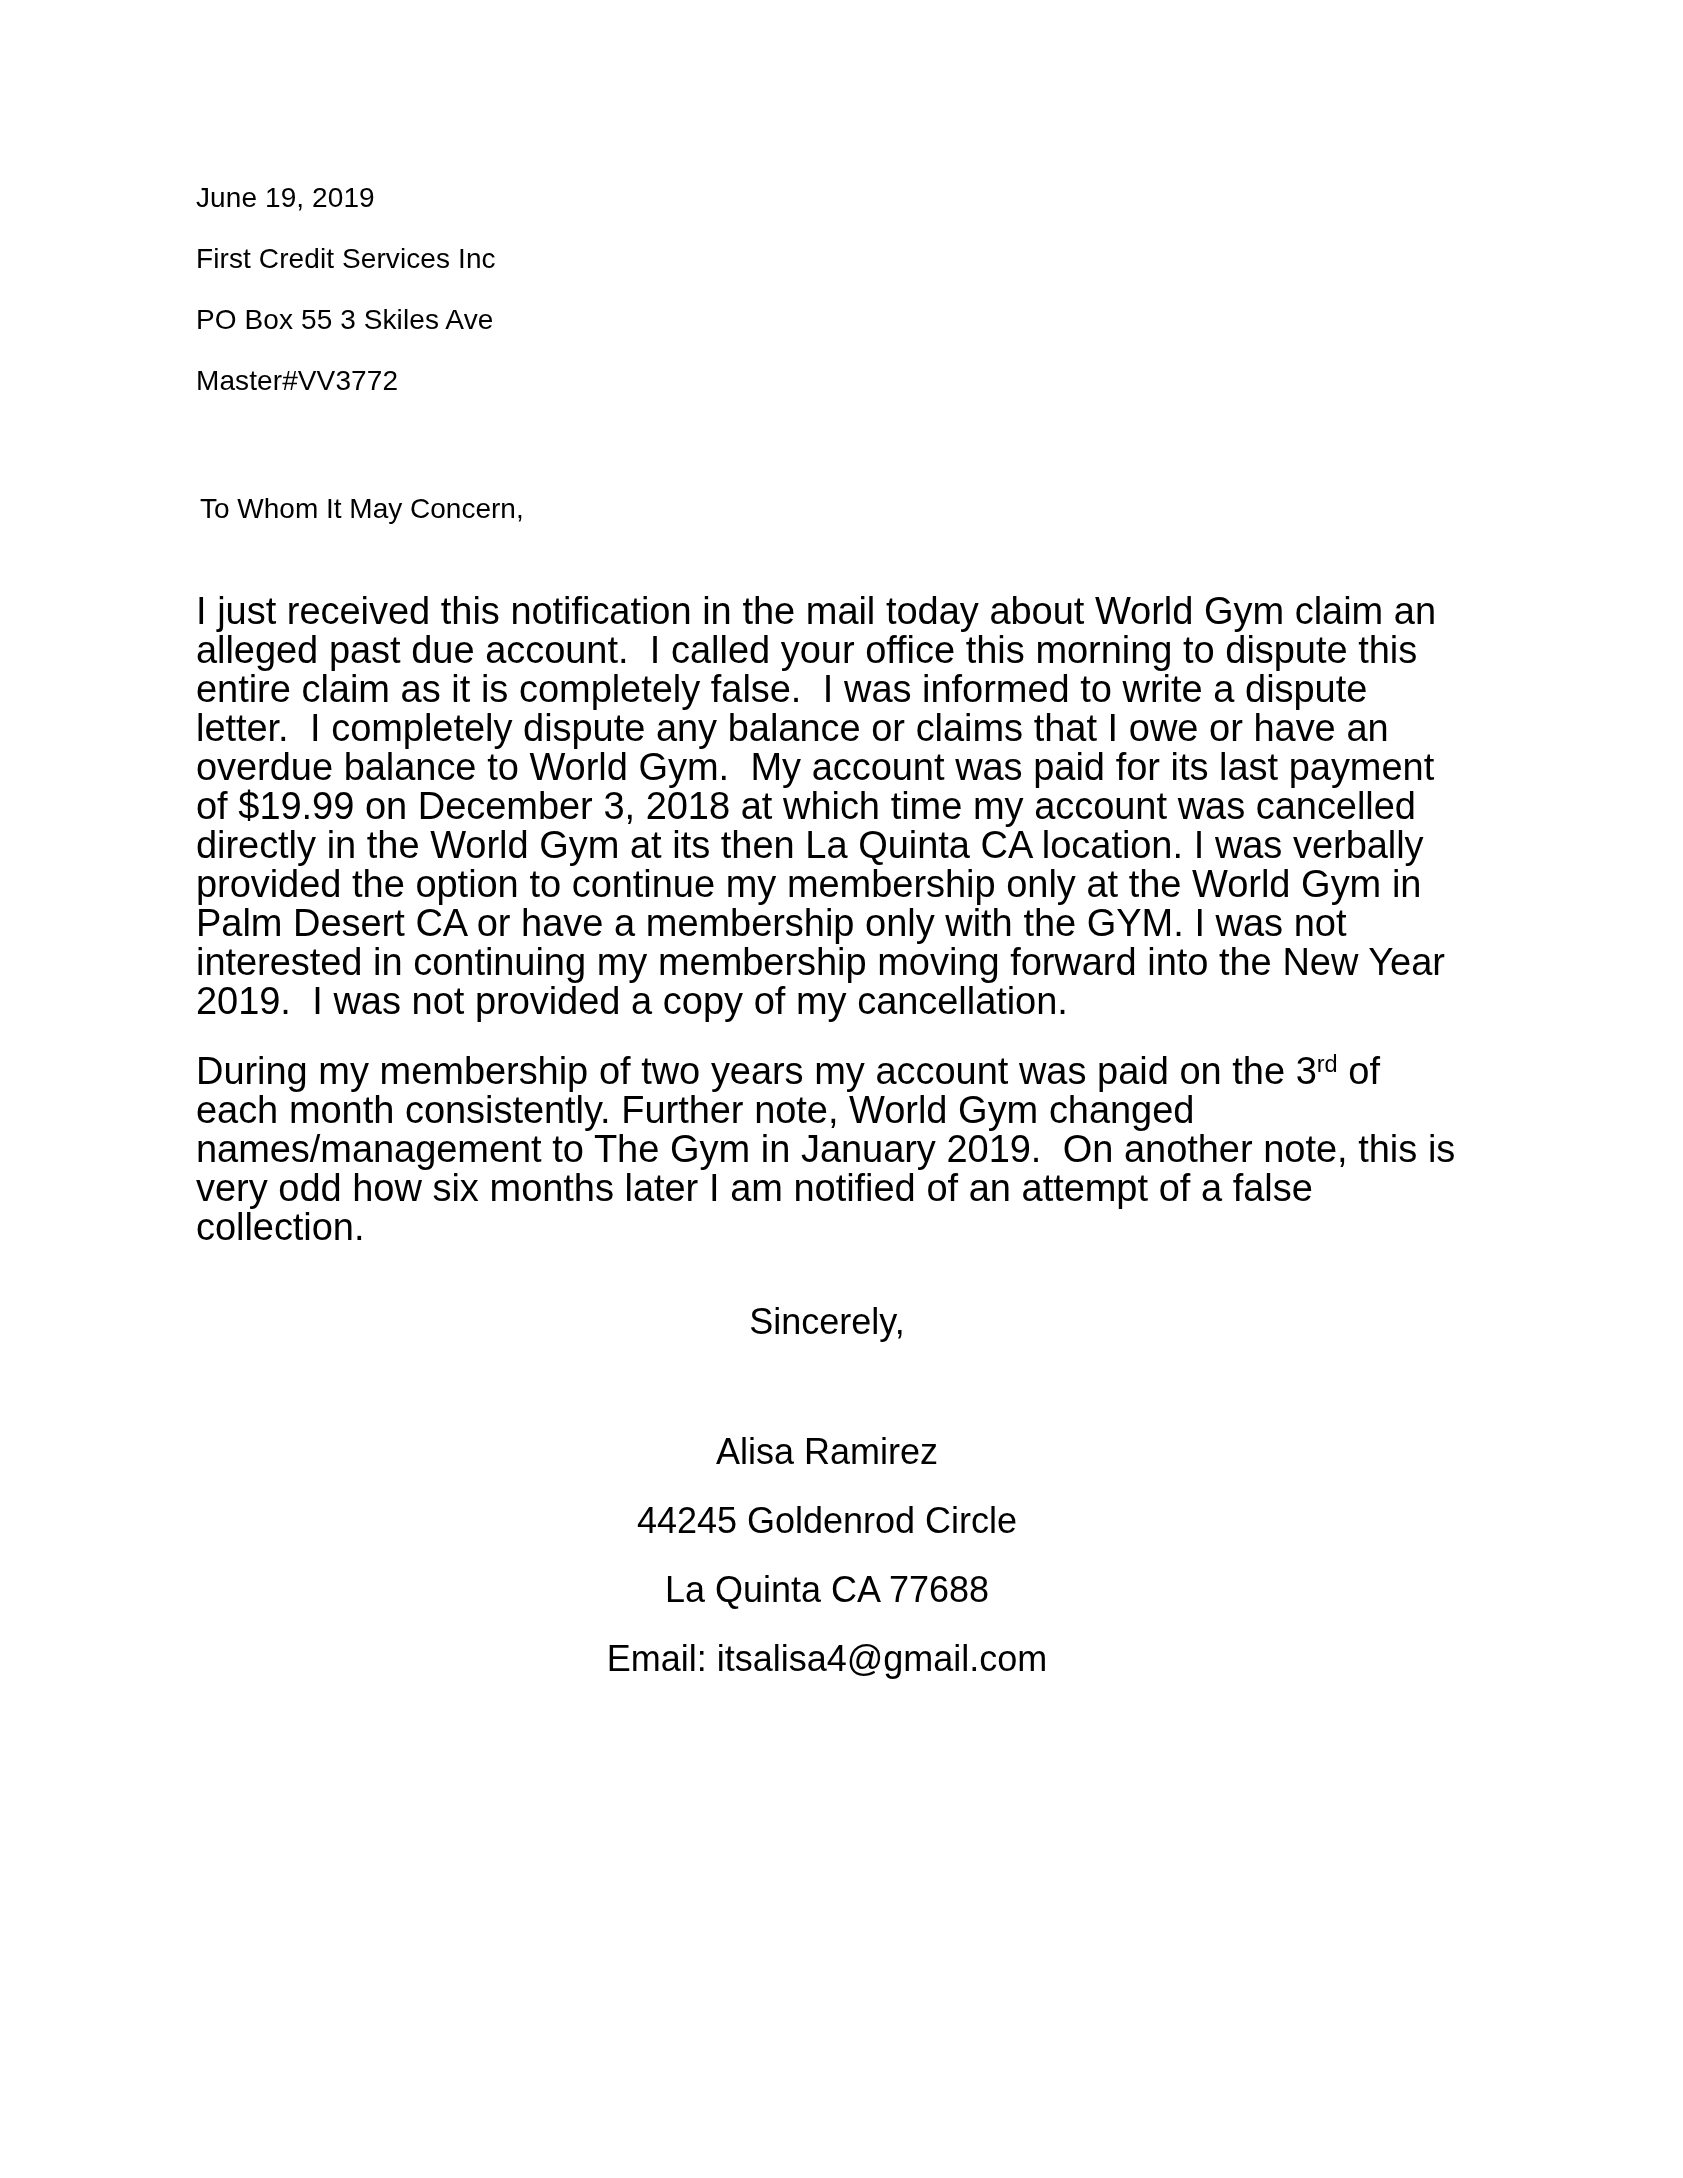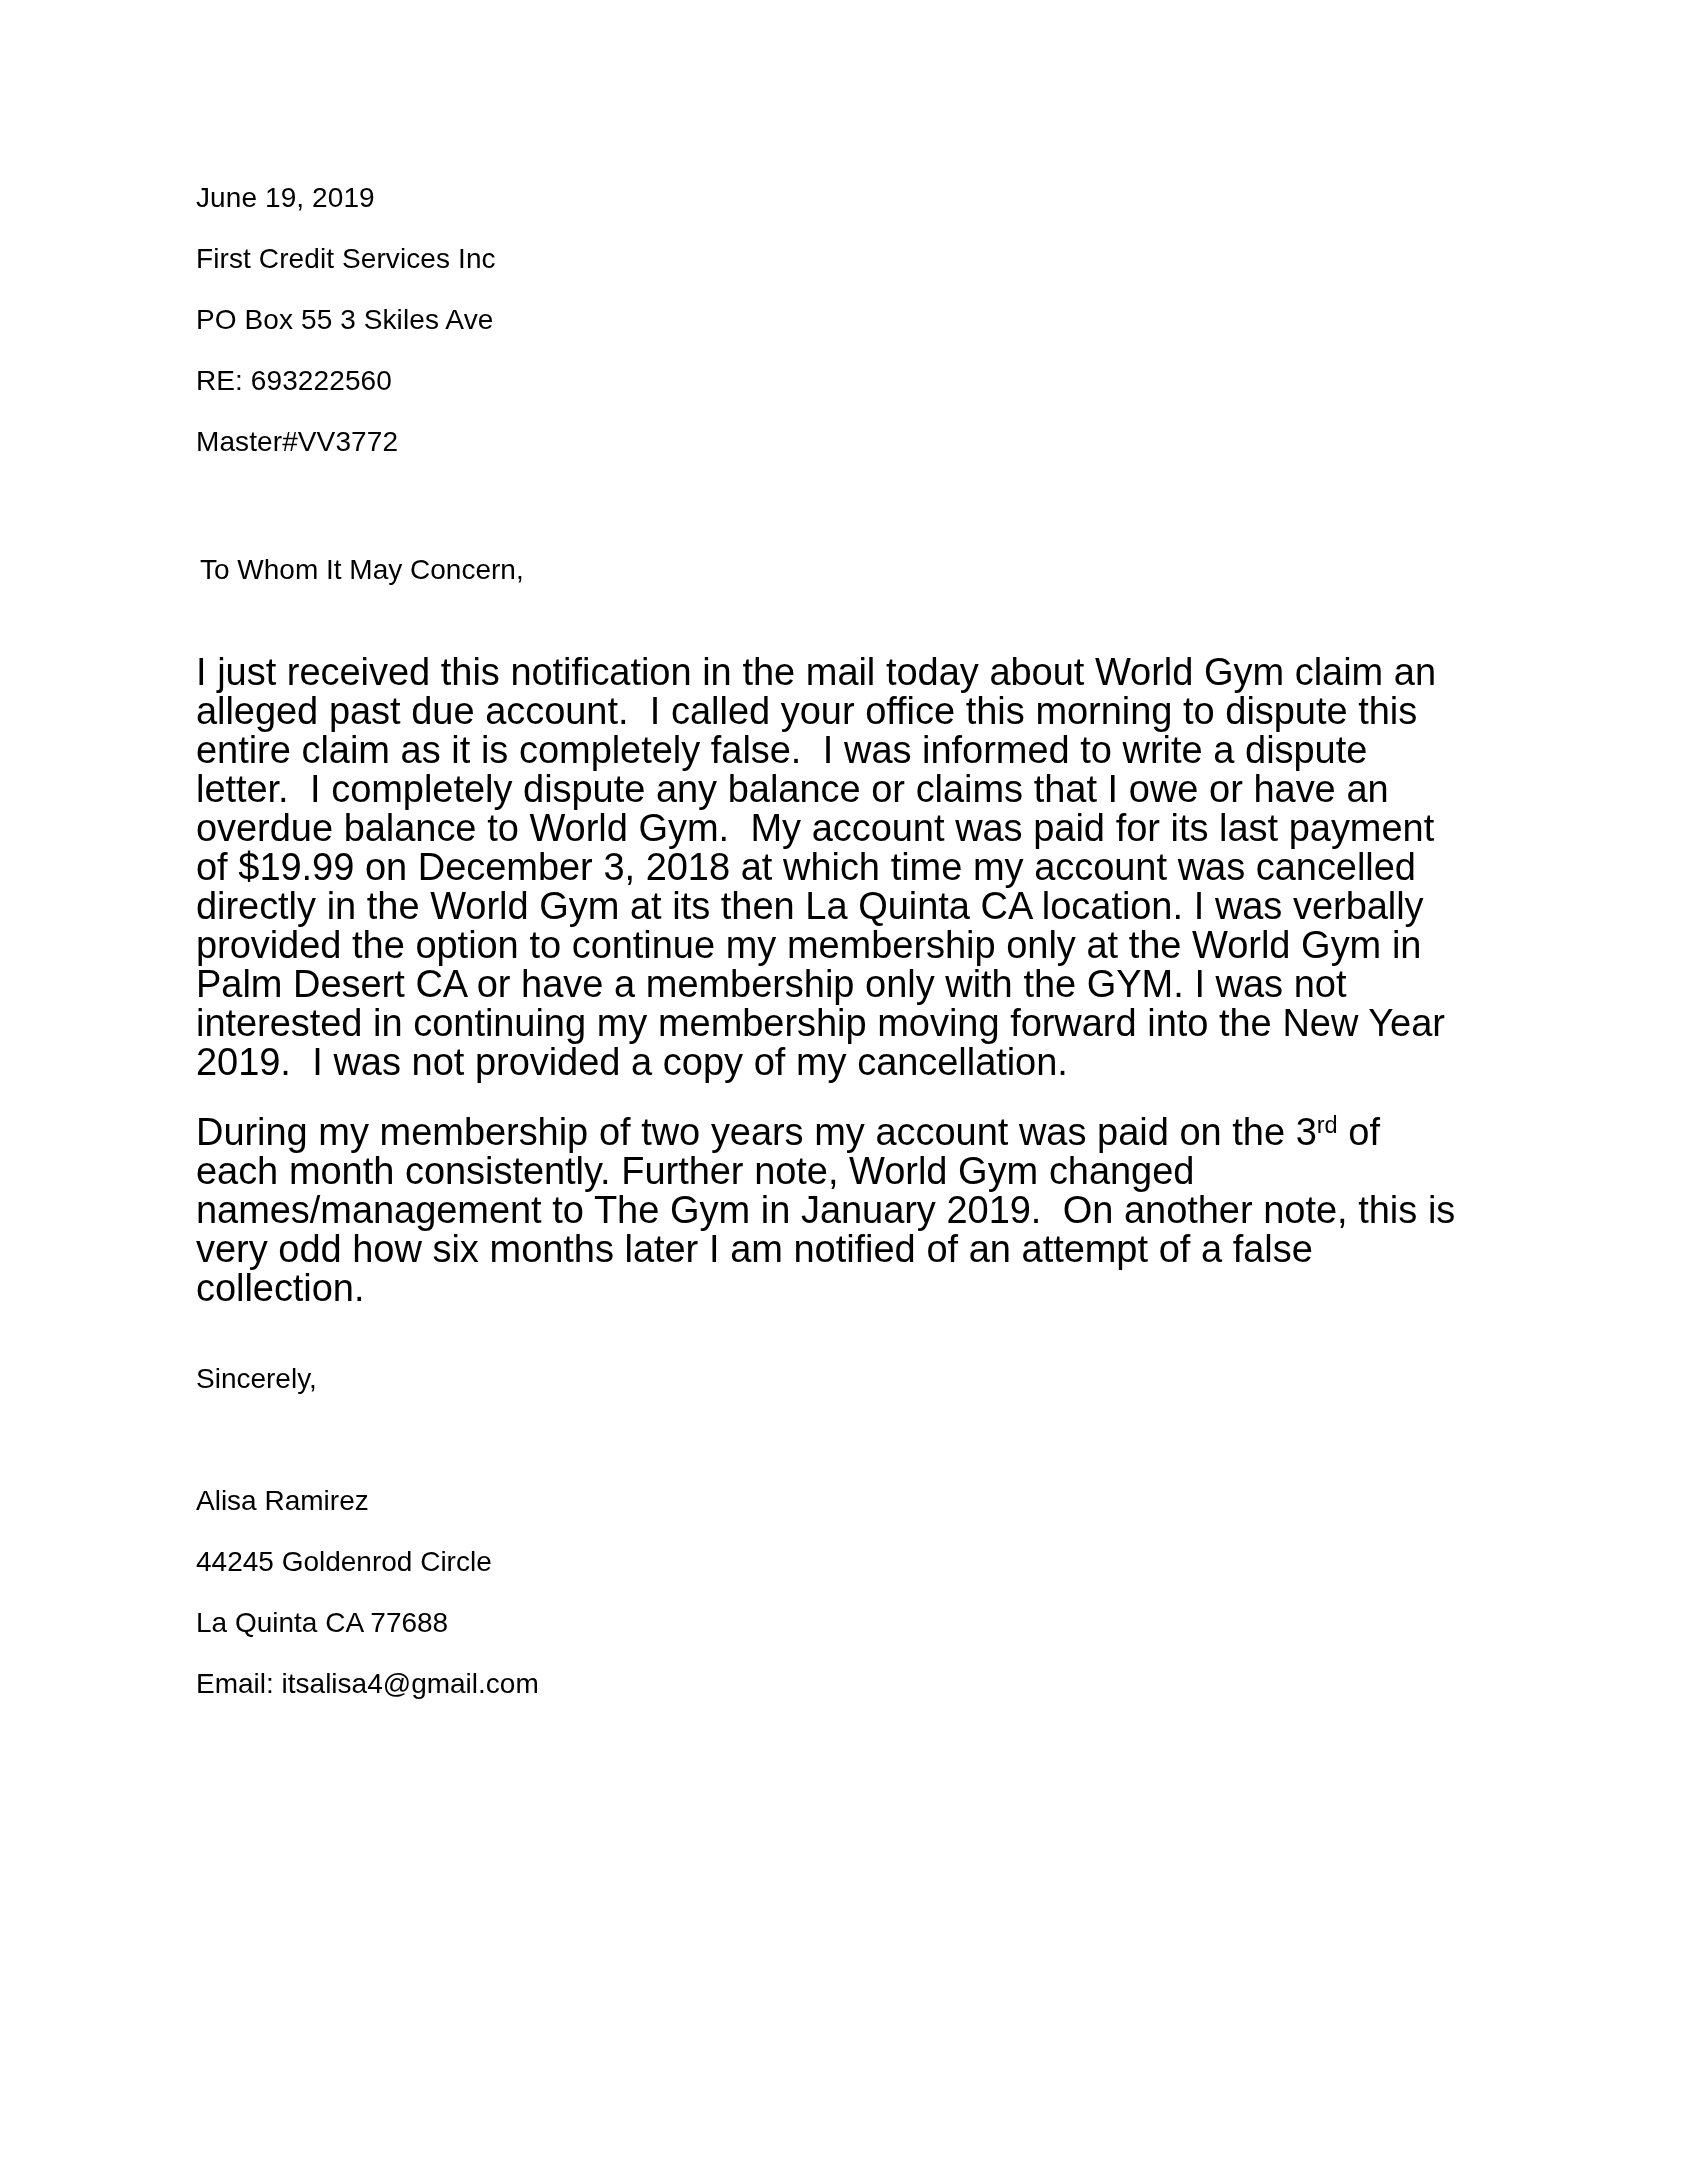--- a/index.html
+++ b/index.html
@@ -66,38 +66,38 @@
     margin-top: 31px;
   }
 
   .body-par sup {
     font-size: 0.62em;
     vertical-align: 0.52em;
     line-height: 0;
   }
 
   .sign-line {
-    font-size: 28px;
+    font-size: 36px;
     line-height: 1.0;
     margin: 0 0 33px 0;
     white-space: nowrap;
+    text-align: center;
   }
 
   .nowrap-space { white-space: pre-wrap; }
 </style>
 </head>
 <body>
 
 <div class="page">
   <div class="letter">
 
     <div class="addr-line">June 19, 2019</div>
     <div class="addr-line">First Credit Services Inc</div>
     <div class="addr-line">PO Box 55 3 Skiles Ave</div>
-    <div class="addr-line">RE: 693222560</div>
     <div class="addr-line">Master#VV3772</div>
 
     <div class="gap-after-header"></div>
 
     <div class="salutation">To Whom It May Concern,</div>
 
     <div class="gap-after-salutation"></div>
 
     <p class="body-par nowrap-space">I just received this notification in the mail today about World Gym claim an alleged past due account.  I called your office this morning to dispute this entire claim as it is completely false.  I was informed to write a dispute letter.  I completely dispute any balance or claims that I owe or have an overdue balance to World Gym.  My account was paid for its last payment of $19.99 on December 3, 2018 at which time my account was cancelled directly in the World Gym at its then La Quinta CA location. I was verbally provided the option to continue my membership only at the World Gym in Palm Desert CA or have a membership only with the GYM. I was not interested in continuing my membership moving forward into the New Year 2019.  I was not provided a copy of my cancellation.</p>
 

